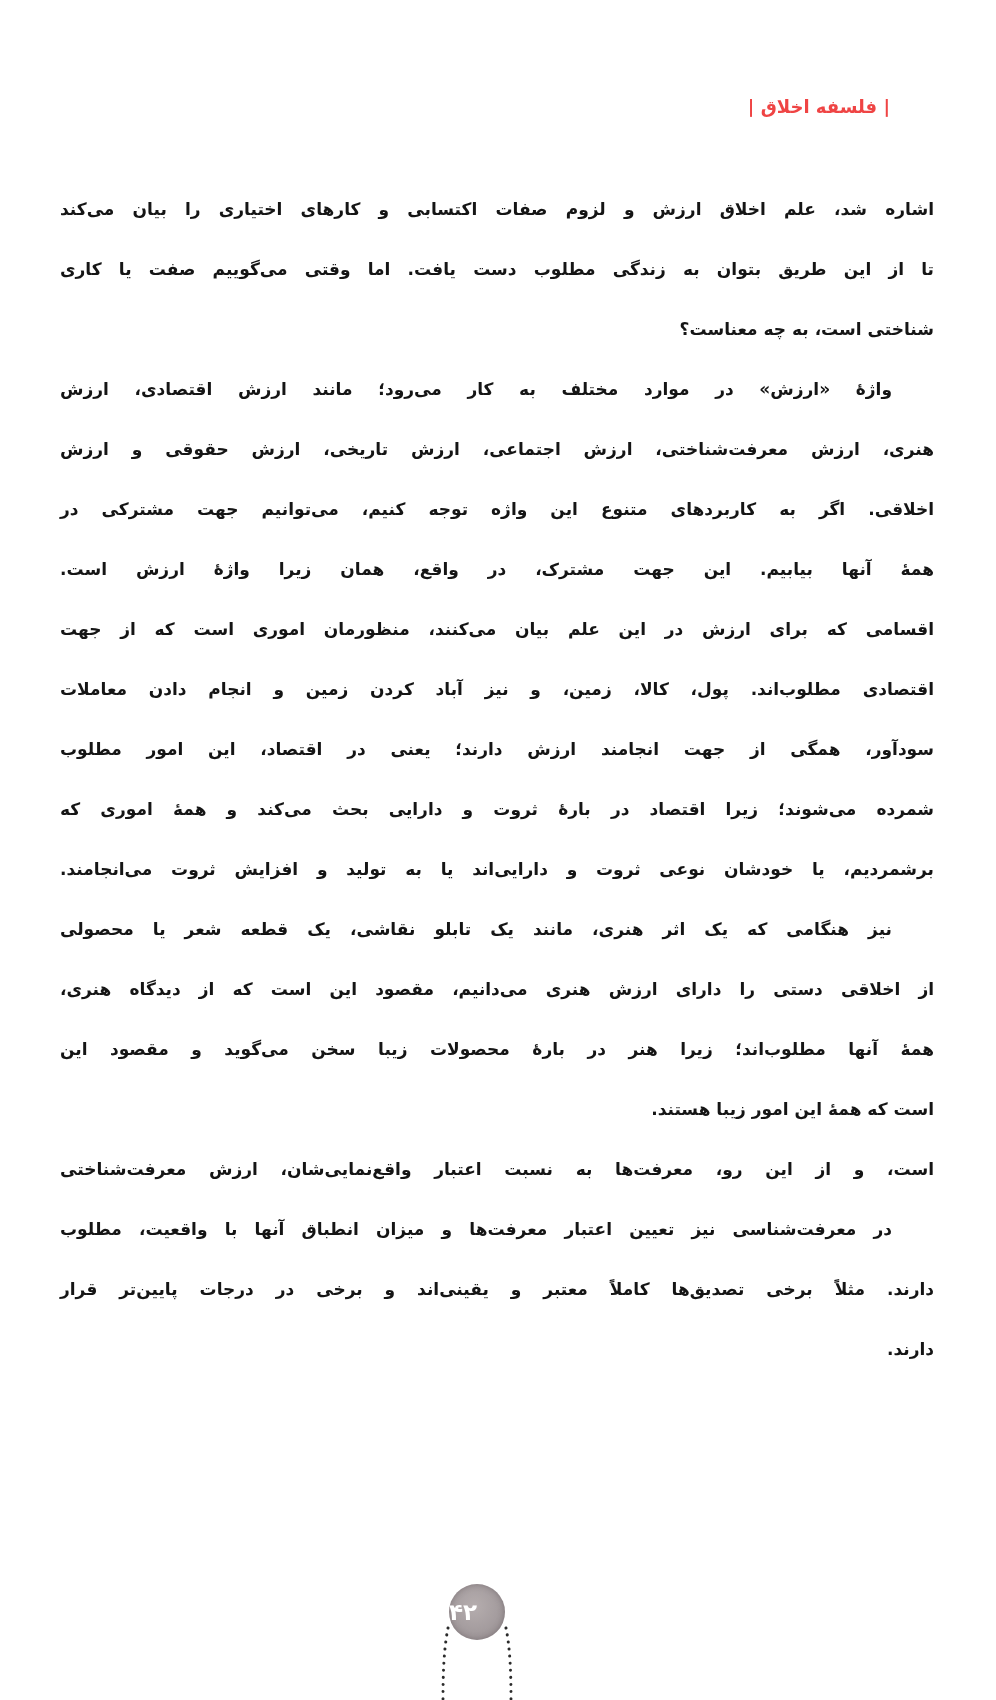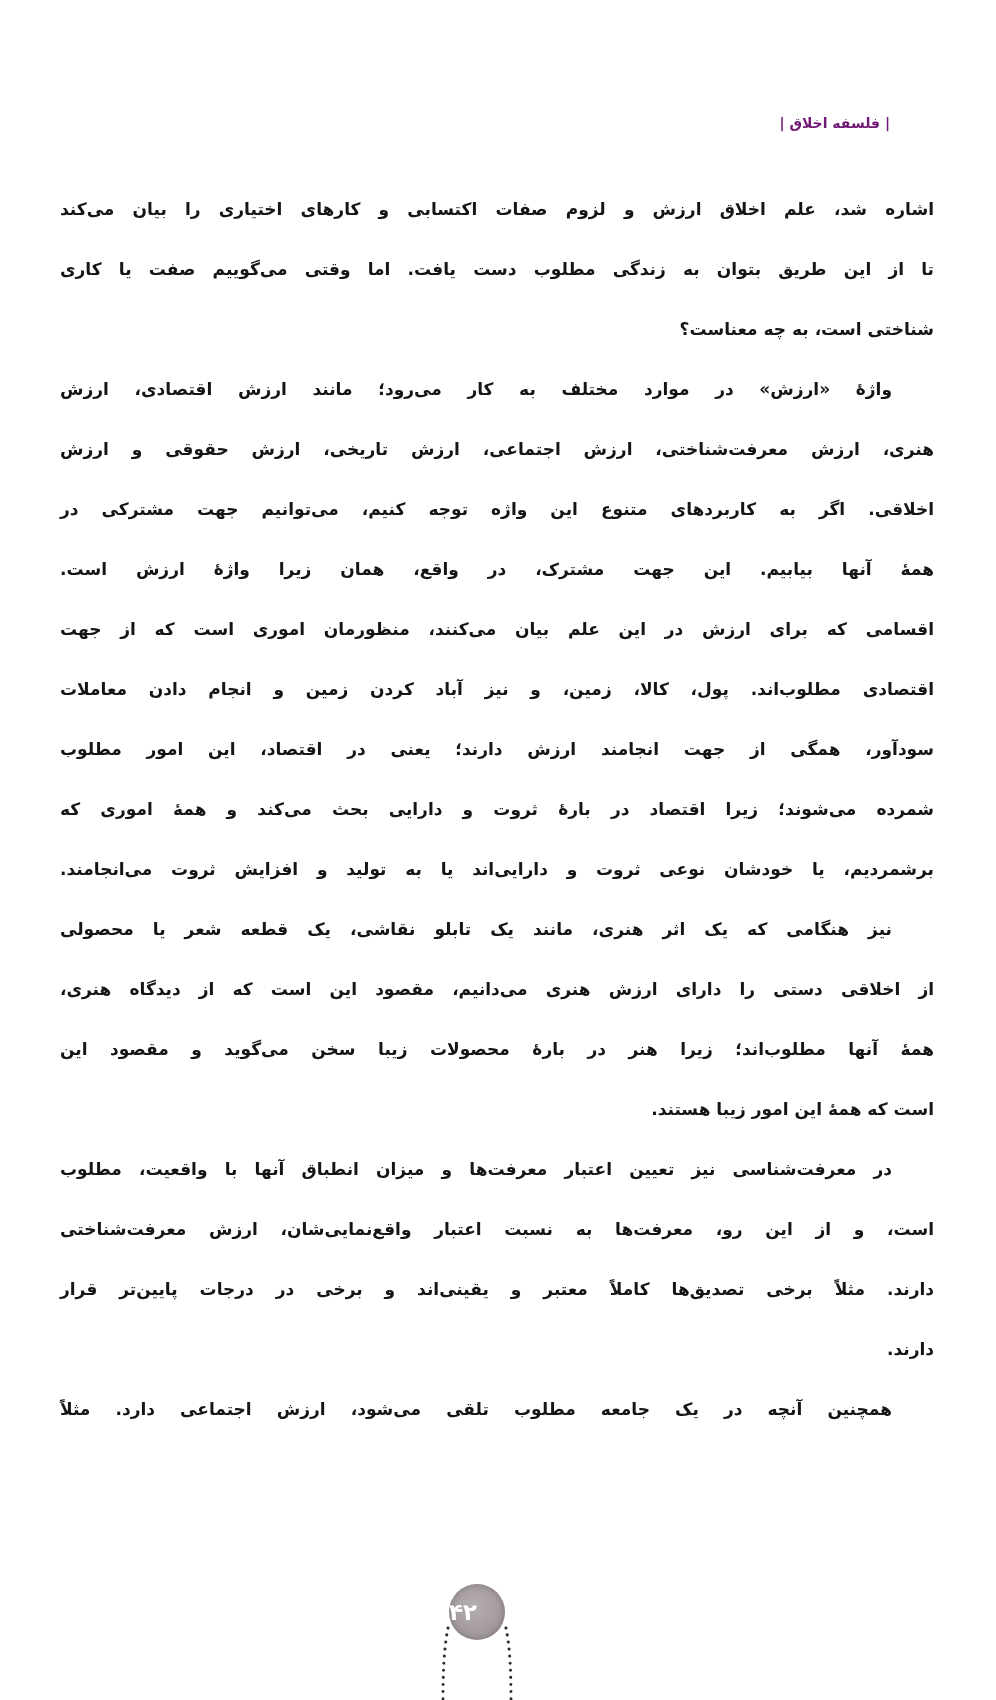--- a/index.html
+++ b/index.html
@@ -14,26 +14,25 @@
     background: #ffffff;
     overflow: hidden;
     direction: rtl;
     font-family: "DejaVu Sans", sans-serif;
     color: #151515;
   }
   .running-head {
     position: absolute;
     top: 96px;
     right: 106px;
-    font-size: 14px;
+    font-size: 18px;
     font-weight: bold;
     letter-spacing: 1px;
-    color: #701a75;
+    color: #ef4444;
     white-space: nowrap;
-    margin-top: 19px;
   }
   .body-text {
     position: absolute;
     top: 175px;
     right: 62px;
     left: 60px;
   }
   .line {
     height: 60px;
     line-height: 68px;
@@ -90,25 +89,24 @@
       <div class="line j">همهٔ آنها بیابیم. این جهت مشترک، در واقع، همان زیرا واژهٔ ارزش است.</div>
       <div class="line j">اقسامی که برای ارزش در این علم بیان می‌کنند، منظورمان اموری است که از جهت</div>
       <div class="line j">اقتصادی مطلوب‌اند. پول، کالا، زمین، و نیز آباد کردن زمین و انجام دادن معاملات</div>
       <div class="line j">سودآور، همگی از جهت انجامند ارزش دارند؛ یعنی در اقتصاد، این امور مطلوب</div>
       <div class="line j">شمرده می‌شوند؛ زیرا اقتصاد در بارهٔ ثروت و دارایی بحث می‌کند و همهٔ اموری که</div>
       <div class="line j">برشمردیم، یا خودشان نوعی ثروت و دارایی‌اند یا به تولید و افزایش ثروت می‌انجامند.</div>
       <div class="line j ind">نیز هنگامی که یک اثر هنری، مانند یک تابلو نقاشی، یک قطعه شعر یا محصولی</div>
       <div class="line j">از اخلاقی دستی را دارای ارزش هنری می‌دانیم، مقصود این است که از دیدگاه هنری،</div>
       <div class="line j">همهٔ آنها مطلوب‌اند؛ زیرا هنر در بارهٔ محصولات زیبا سخن می‌گوید و مقصود این</div>
       <div class="line">است که همهٔ این امور زیبا هستند.</div>
+      <div class="line j">است، و از این رو، معرفت‌ها به نسبت اعتبار واقع‌نمایی‌شان، ارزش معرفت‌شناختی</div>
       <div class="line j ind">در معرفت‌شناسی نیز تعیین اعتبار معرفت‌ها و میزان انطباق آنها با واقعیت، مطلوب</div>
-      <div class="line j">است، و از این رو، معرفت‌ها به نسبت اعتبار واقع‌نمایی‌شان، ارزش معرفت‌شناختی</div>
       <div class="line j">دارند. مثلاً برخی تصدیق‌ها کاملاً معتبر و یقینی‌اند و برخی در درجات پایین‌تر قرار</div>
       <div class="line">دارند.</div>
-      <div class="line j ind">همچنین آنچه در یک جامعه مطلوب تلقی می‌شود، ارزش اجتماعی دارد. مثلاً</div>
     </div>
 
   <div class="page-number-badge">۴۲</div>
 
   <svg class="footer-ornament" width="100" height="80" viewBox="0 0 100 80" aria-hidden="true">
     <path d="M18,8 C14,28 13,52 13,80" fill="none" stroke="#2b2b2b" stroke-width="3" stroke-linecap="round" stroke-dasharray="0.1 7"></path>
     <path d="M76,8 C80,28 81,52 81,80" fill="none" stroke="#2b2b2b" stroke-width="3" stroke-linecap="round" stroke-dasharray="0.1 7"></path>
   </svg>
 
 </div>

